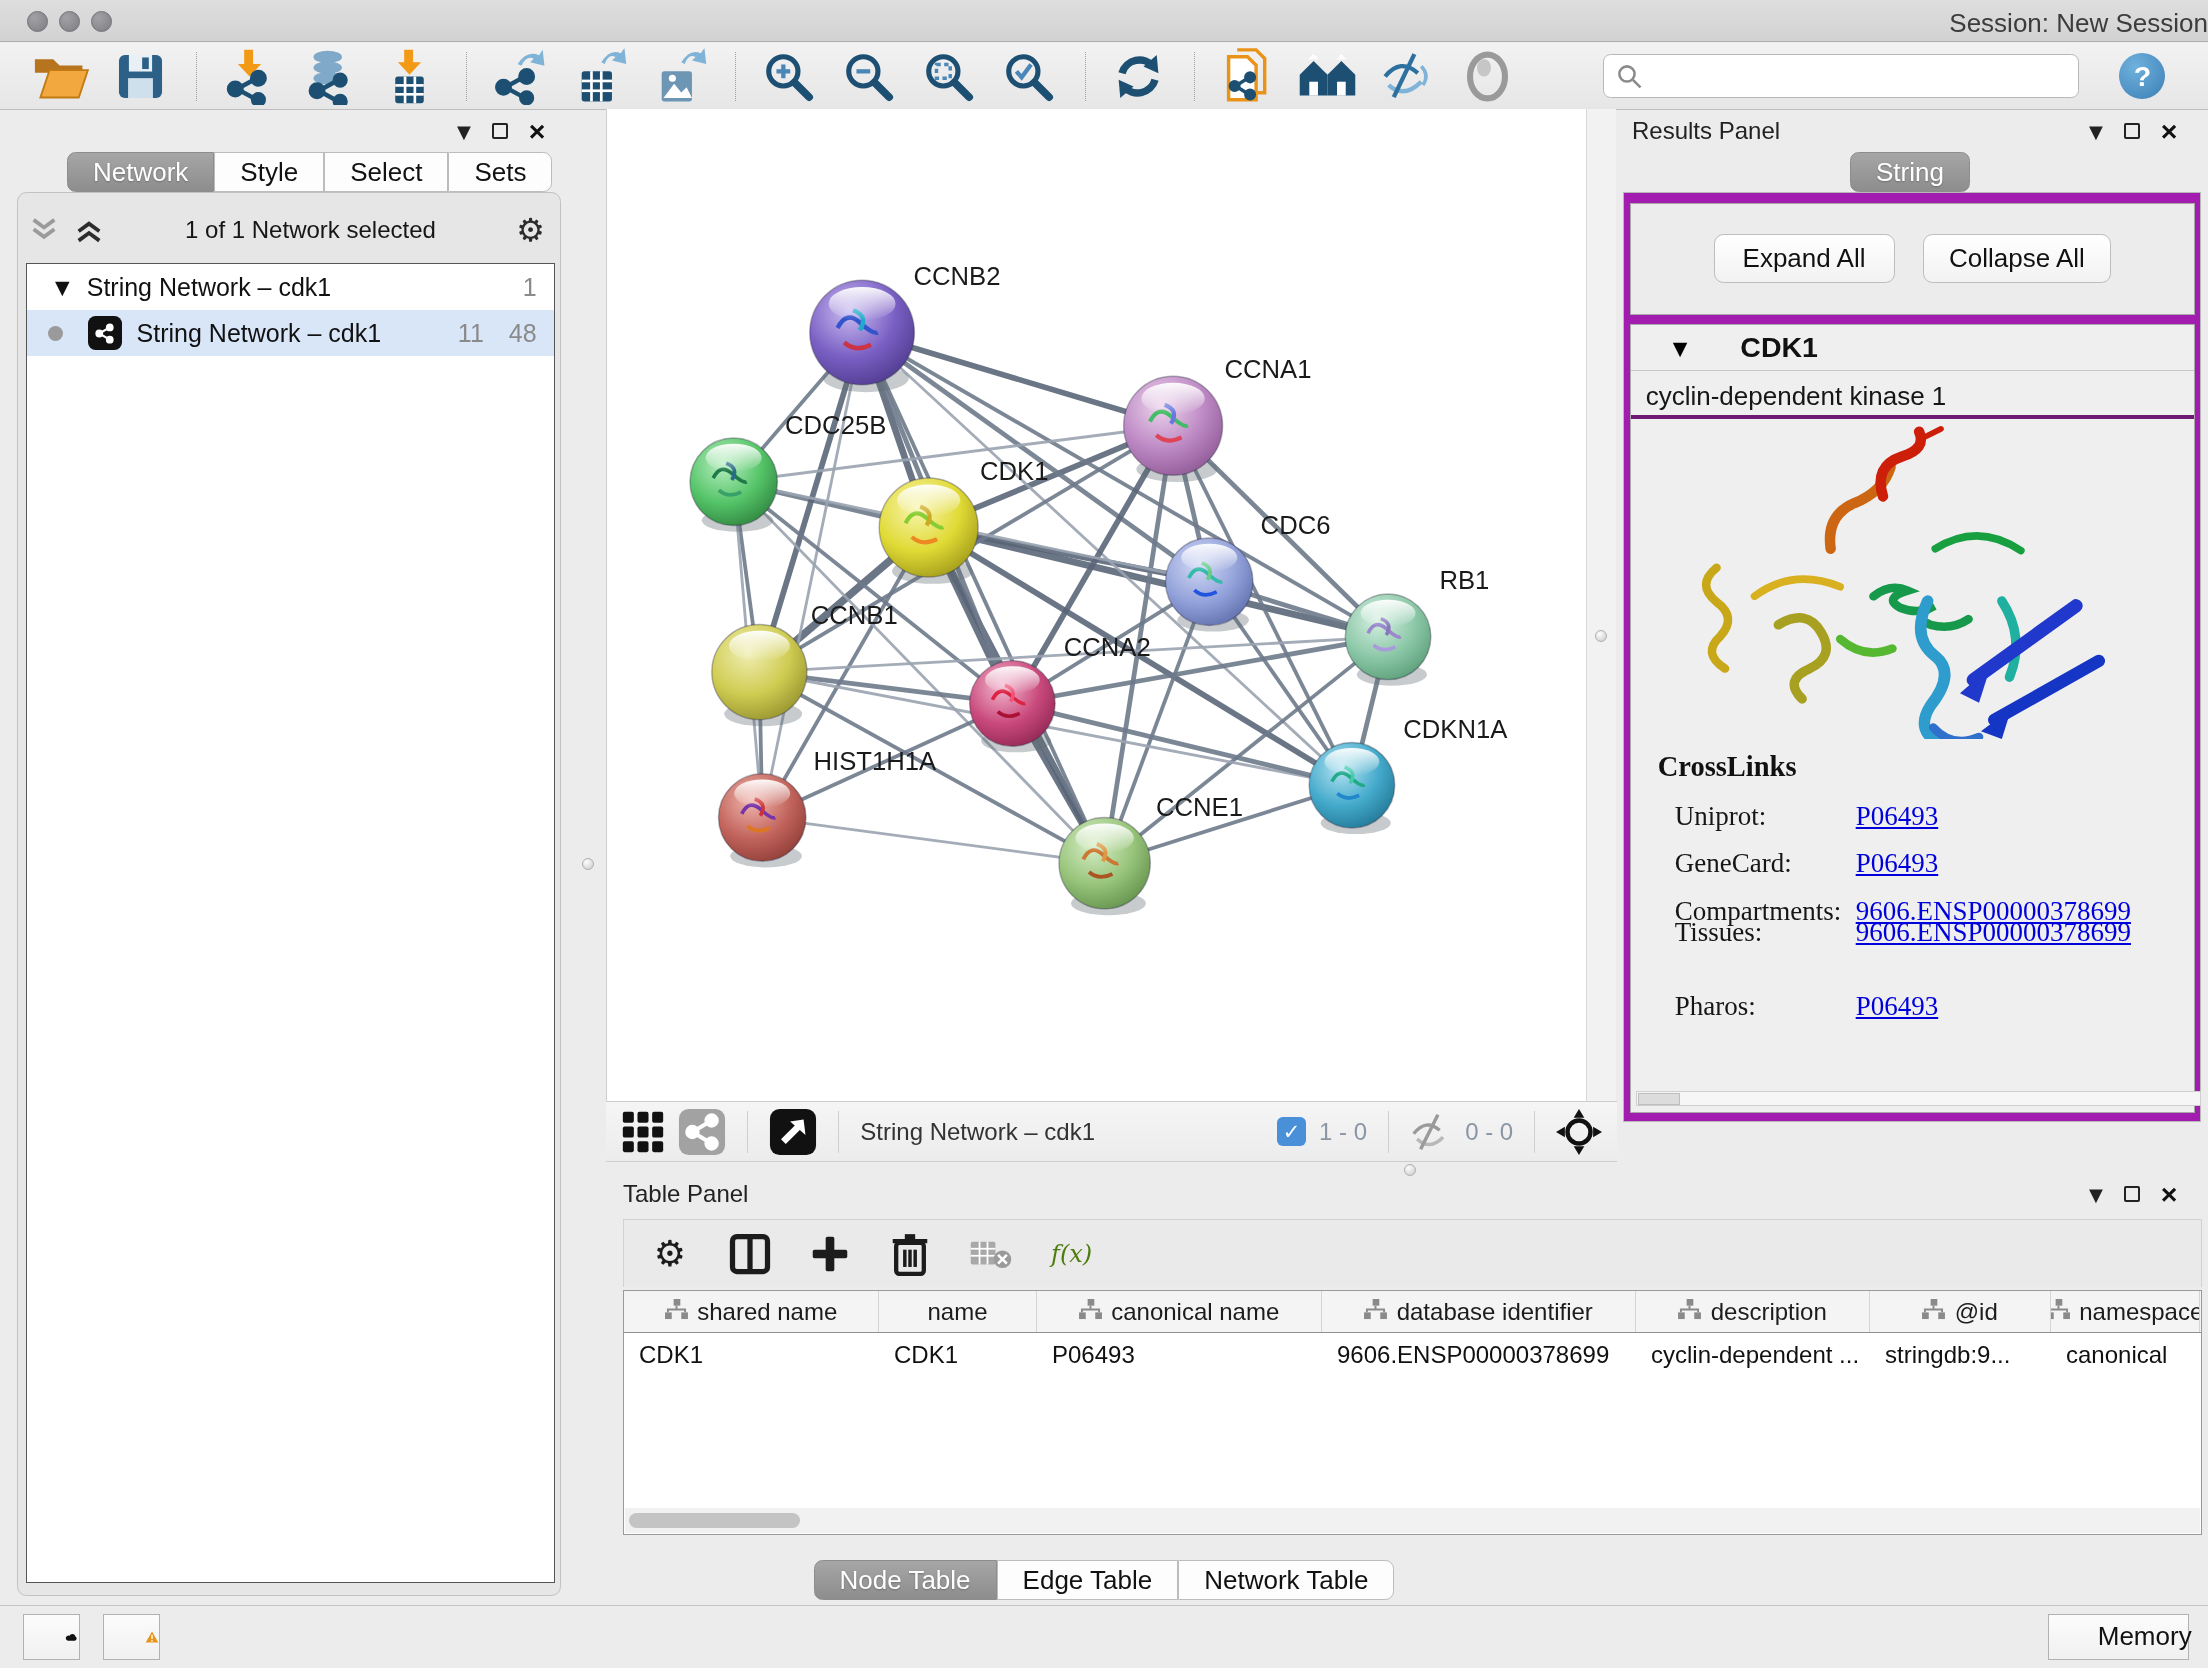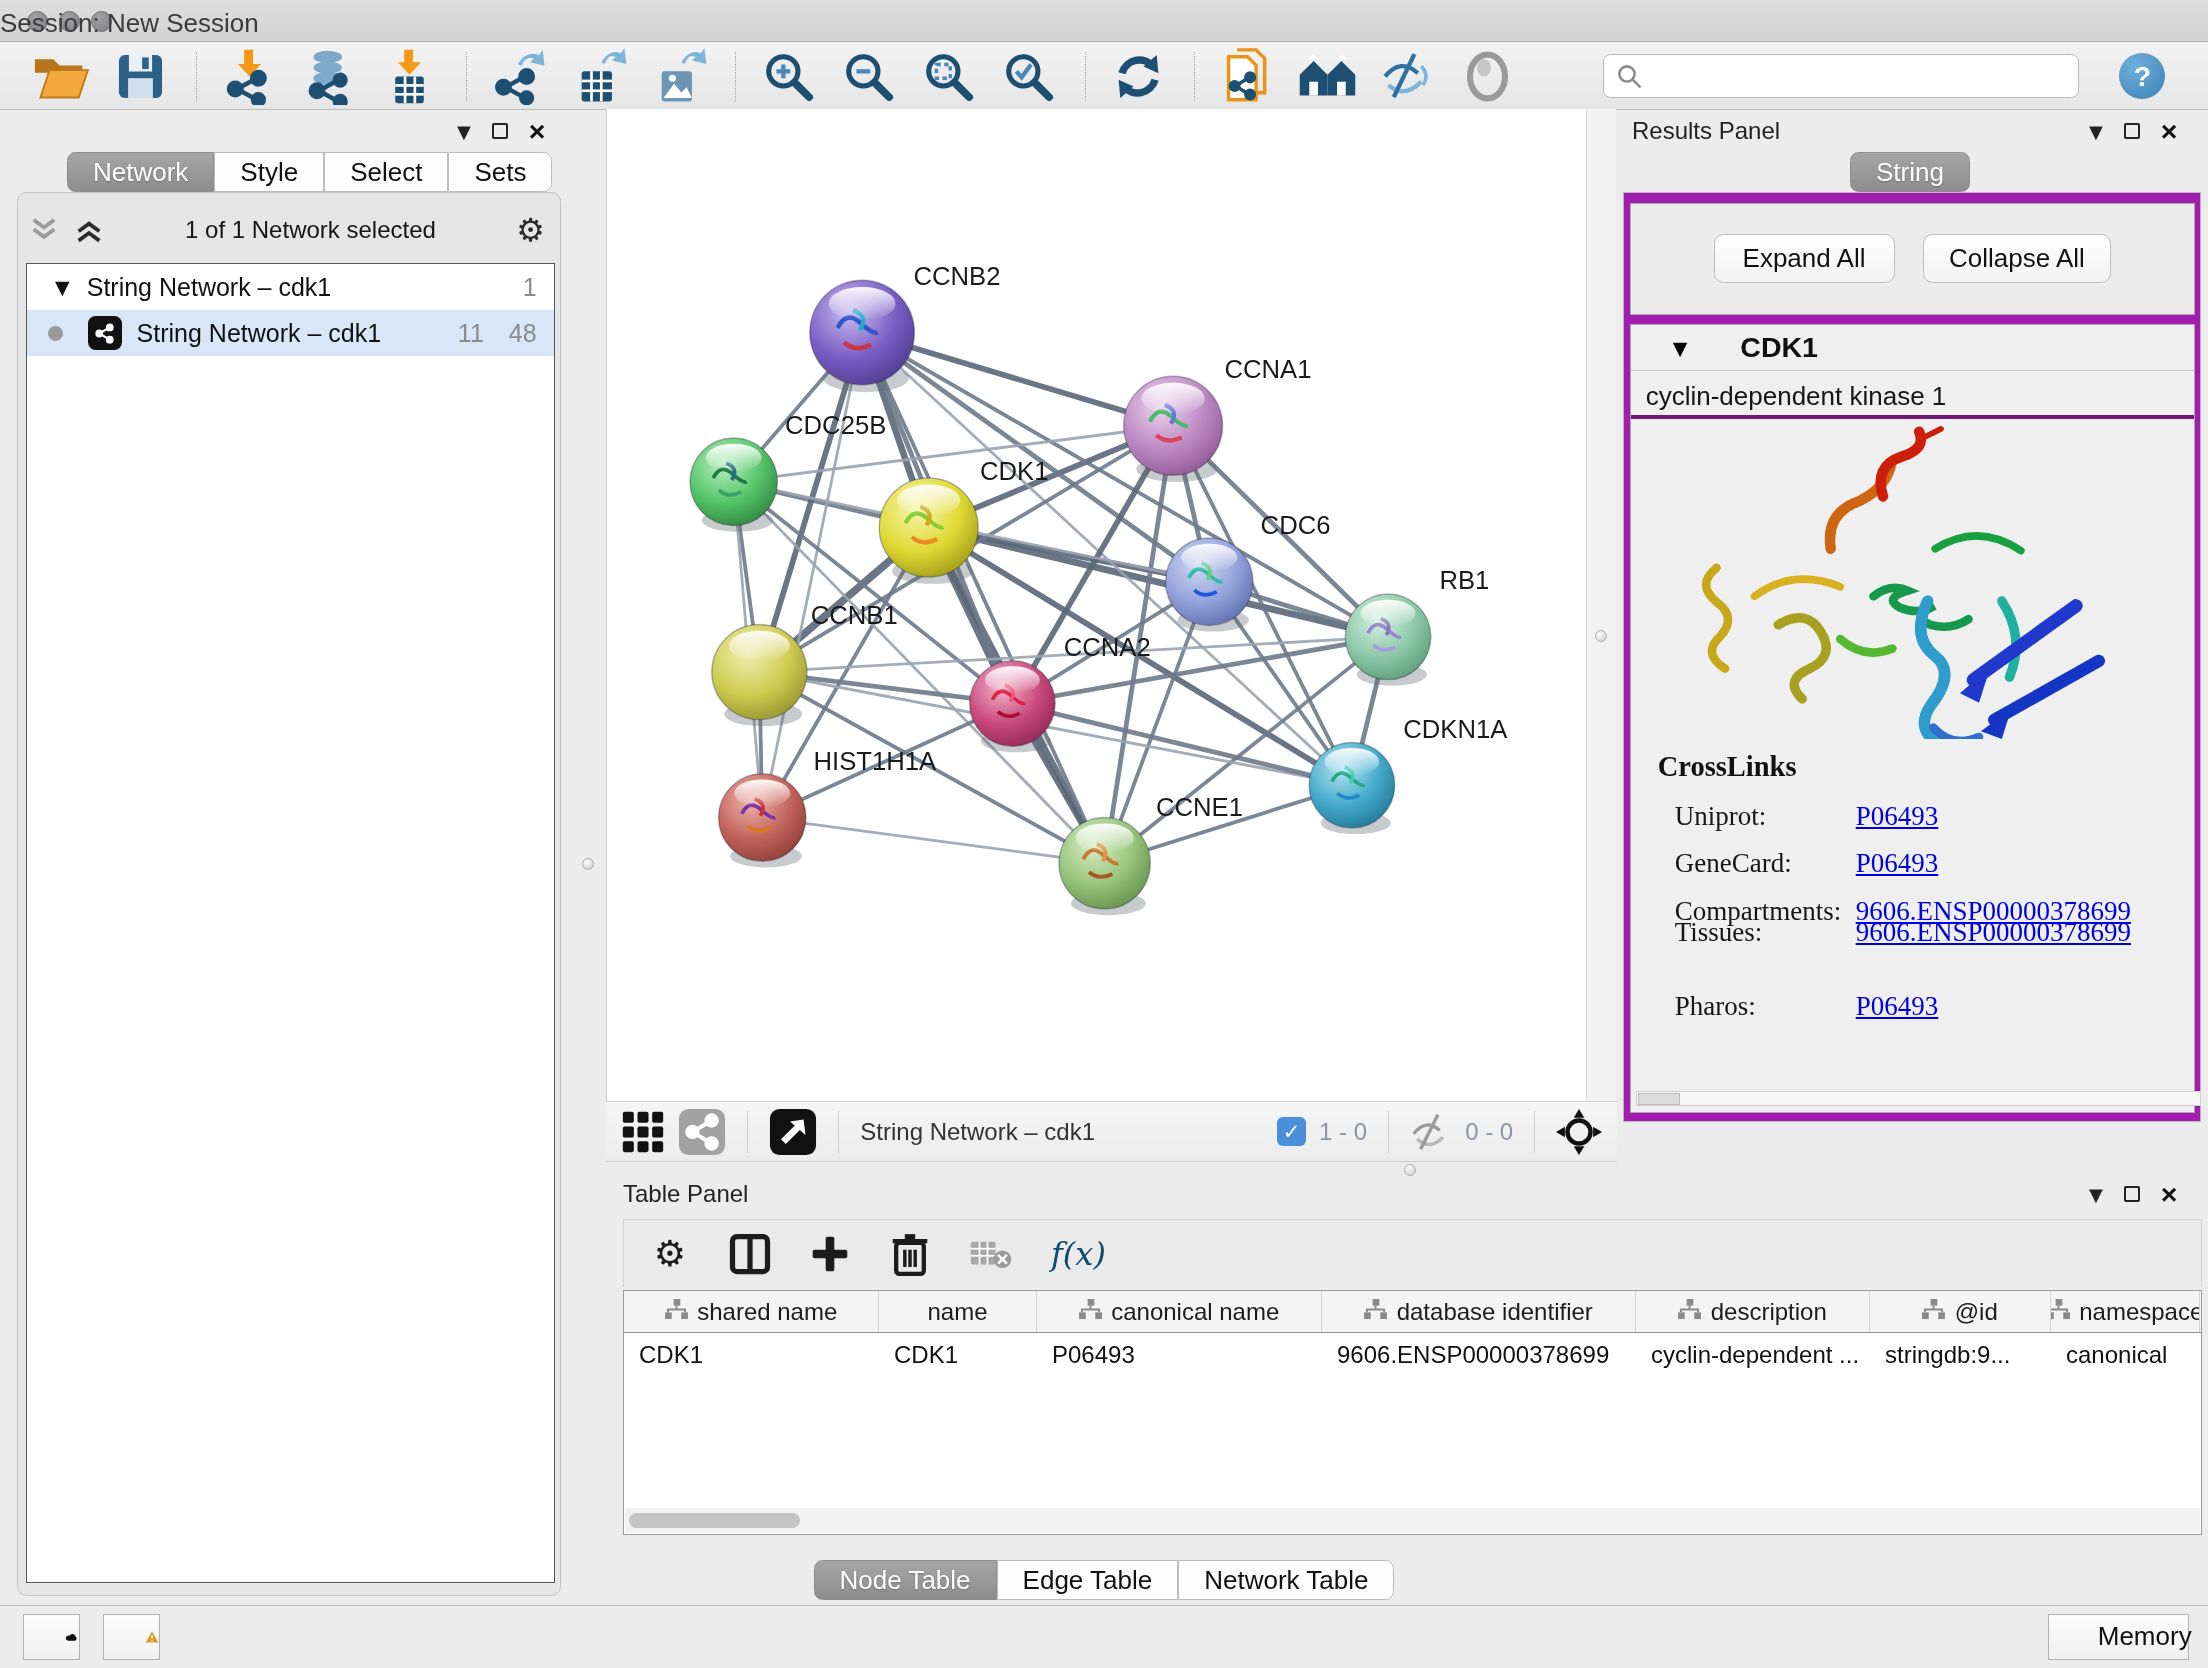--- a/index.html
+++ b/index.html
@@ -5,21 +5,21 @@
   * { margin:0; padding:0; box-sizing:border-box; }
   html,body { width:2208px; height:1668px; }
   body { font-family:"Liberation Sans", sans-serif; background:#ececec; overflow:hidden; }
   .app { position:relative; width:2208px; height:1668px; background:#ececec; }
 
   
   .titlebar { position:absolute; left:0; top:0; width:2208px; height:42px;
     background:linear-gradient(#dedede,#d2d2d2); border-bottom:1px solid #aeaeae; }
   .traffic { position:absolute; top:10.5px; width:21px; height:21px; border-radius:50%;
     background:radial-gradient(circle at 35% 30%, #a2a2a6, #7e7e82); border:1px solid #6e6e72; }
-  .win-title { position:absolute; top:7.6px; left:0; width:100%; text-align:left;
+  .win-title { position:absolute; top:7.6px; left:0; width:100%; text-align:right;
     font-size:26px; color:#3c3c3c; }
 
   
   .toolbar { position:absolute; left:0; top:43px; width:2208px; height:67px;
     background:linear-gradient(#f2f2f2,#e6e6e6); border-bottom:1px solid #bdbdbd;
     display:flex; align-items:center; padding-left:28.5px; }
   .tbicon { width:63px; height:59px; display:flex; align-items:center; justify-content:center; margin-right:17px; }
   .tbsep { width:0; height:49px; border-left:1.9px dotted #9f9f9f; margin:0 21px 0 7.6px; }
   .search-wrap { margin-left:67px; width:476px; height:44px; background:#fff;
     border:1.9px solid #b8b8b8; border-radius:7.6px; display:flex; align-items:center; padding-left:11.4px; }
@@ -99,21 +99,21 @@
   .xl-label { width:181px; color:#161616; }
   .xl-link { color:#0000dd; text-decoration:underline; }
   .rp-scroll { position:absolute; left:5.7px; bottom:5.7px; width:565px; height:15px; background:#f6f6f6; border:1px solid #cfcfcf; }
   .rp-thumb { width:42px; height:11.4px; background:#dcdcdc; border:1px solid #bdbdbd; margin:1px; }
 
   
   .tp-header { left:623px; top:1177px; width:1579px; }
   .tp-toolbar { position:absolute; left:623px; top:1219px; width:1579px; height:68px;
     background:#eaeaea; border:1px solid #d2d2d2; border-bottom:none; display:flex; align-items:center; gap:38px; padding-left:25px; }
   .tp-ticon { display:flex; align-items:center; justify-content:center; min-width:42px; height:48px; }
-  .fx { font-family:"DejaVu Serif", serif; font-style:italic; font-size:32px; color:#0c4a6e; }
+  .fx { font-family:"DejaVu Serif", serif; font-style:italic; font-size:24px; color:#4d7c0f; }
   .tbl { position:absolute; left:623px; top:1290px; width:1579px; height:245px; background:#fff;
     border:1.9px solid #9a9a9a; overflow:hidden; }
   .tbl-headrow { display:flex; height:42px; background:#f4f4f4; border-bottom:1.9px solid #8f8f8f; }
   .th { display:flex; align-items:center; justify-content:center; gap:9.5px;
     border-right:1px solid #d4d4d4; font-size:24px; color:#1c1c1c; overflow:hidden; white-space:nowrap; flex:none; }
   .tbl-row { display:flex; height:44px; }
   .td { display:flex; align-items:center; padding-left:15px; font-size:24px; color:#111;
     overflow:hidden; white-space:nowrap; flex:none; }
   .tbl-scroll { position:absolute; left:625px; top:1508px; width:1575px; height:25px; background:#f1f1f1; }
   .tbl-thumb { position:absolute; left:3.8px; top:4.8px; width:171px; height:15px; background:#c4c4c4; border-radius:7.6px; }

